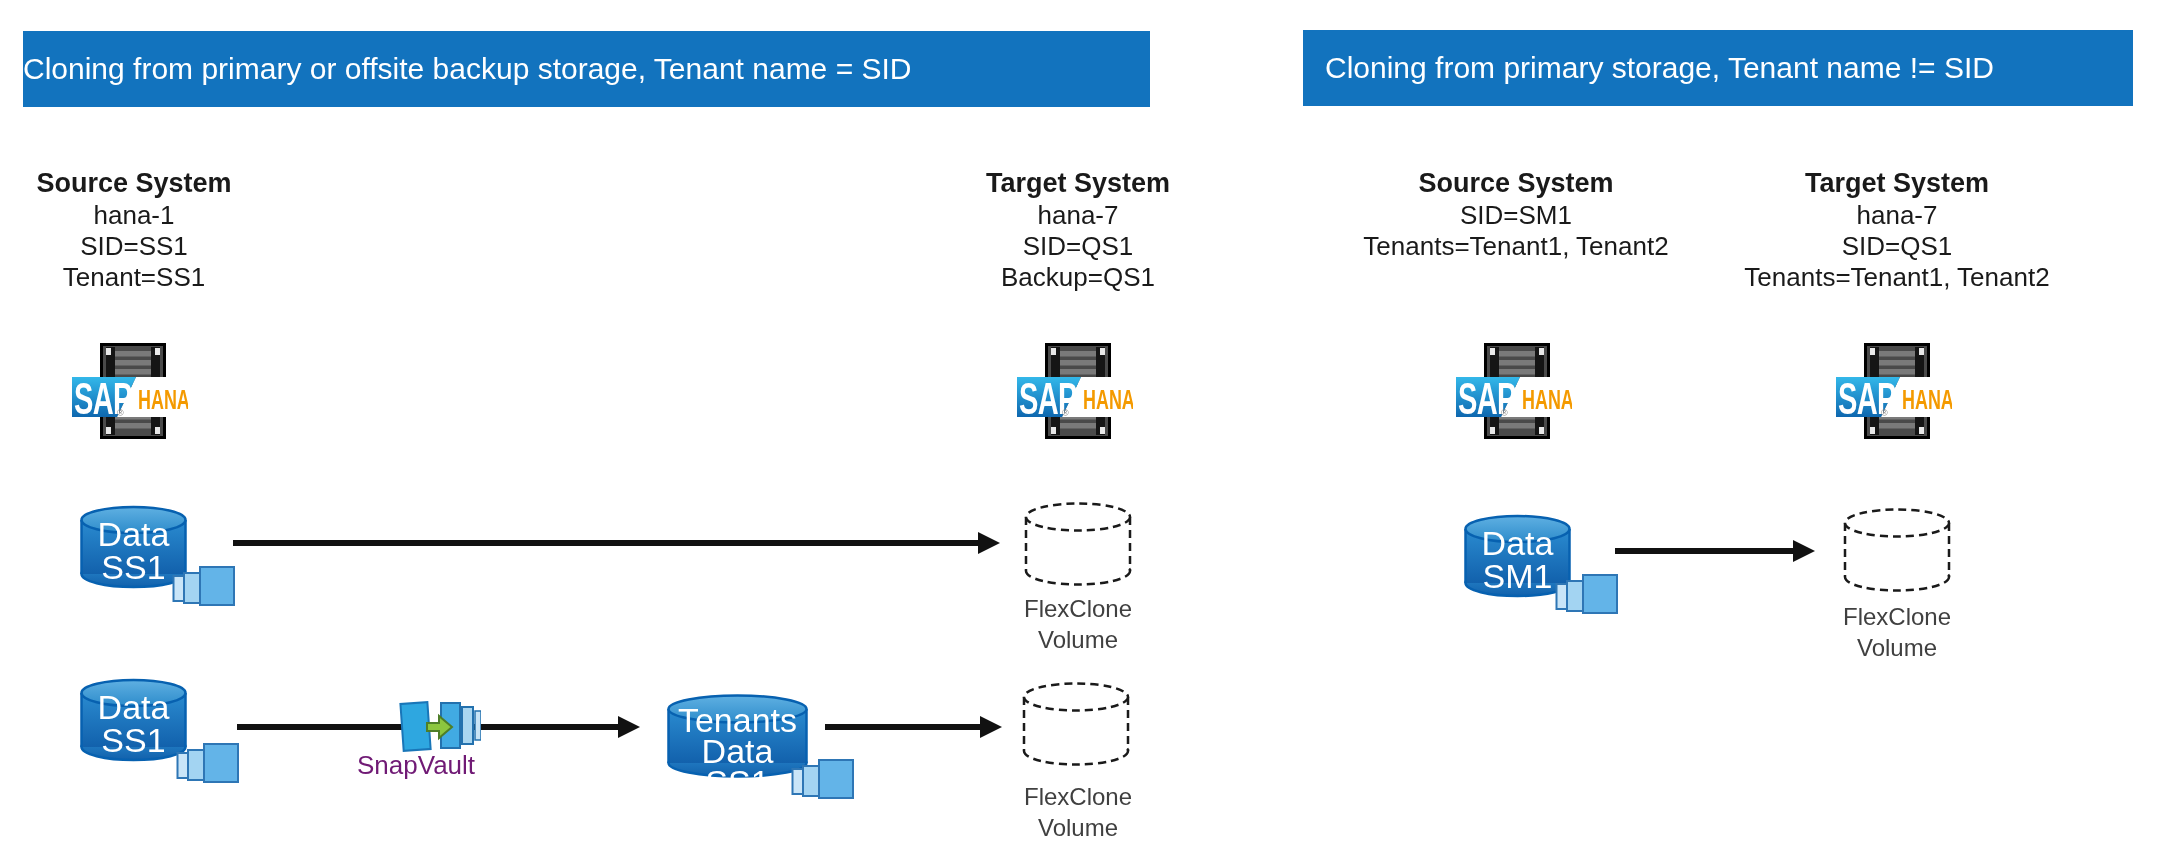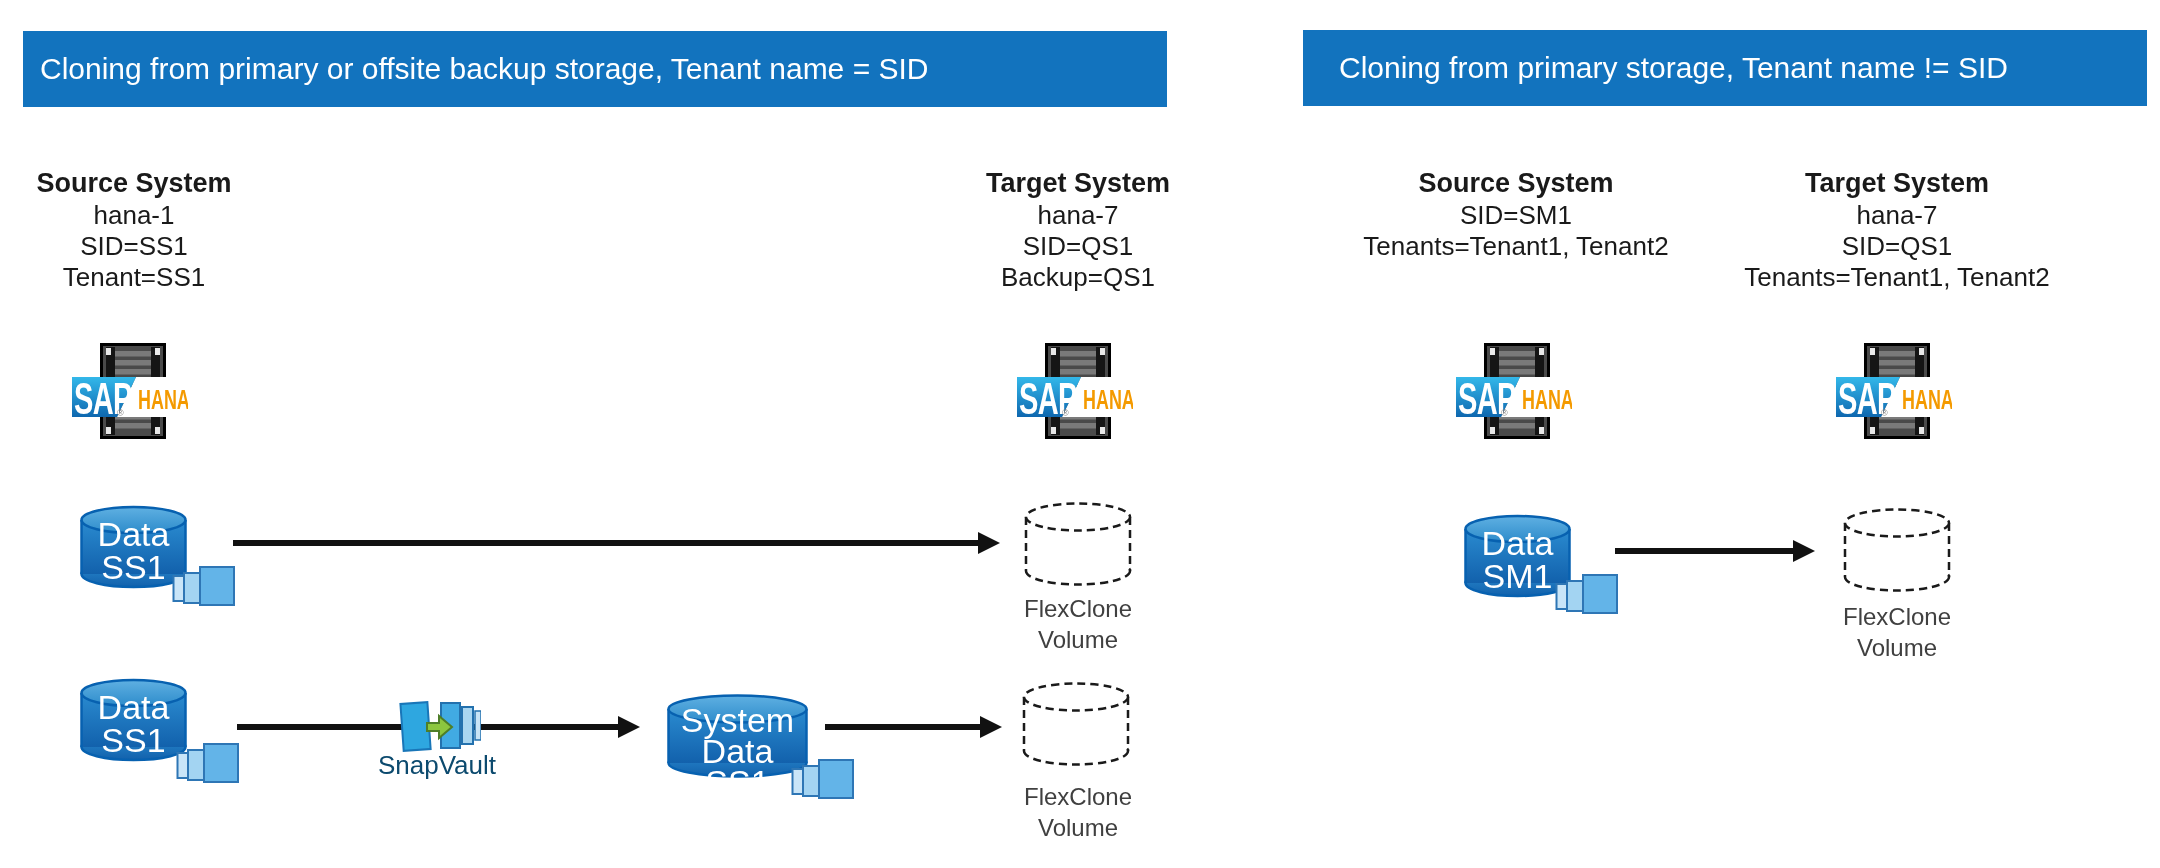--- a/index.html
+++ b/index.html
@@ -6,21 +6,21 @@
   body{font-family:"Liberation Sans",sans-serif;color:#1a1a1a;}
   #canvas{position:relative;width:2160px;height:868px;background:#fff;overflow:hidden;}
   .abs{position:absolute;}
   .panel-header{position:absolute;height:76px;line-height:76px;background:#1273BE;color:#fff;
                 font-size:30px;white-space:nowrap;}
   .sys-block{position:absolute;width:340px;top:166px;text-align:center;}
   .sys-title{font-weight:bold;font-size:27px;line-height:34px;}
   .sys-line{font-size:26px;line-height:31px;}
   .cyl-text{position:absolute;text-align:center;color:#fff;font-size:34px;line-height:33px;}
   .flex-label{position:absolute;width:200px;text-align:center;font-size:24px;line-height:31px;color:#404040;}
-  .sv-label{position:absolute;width:160px;text-align:center;font-size:26px;line-height:31px;color:#0c4a6e;}
+  .sv-label{position:absolute;width:160px;font-size:26px;line-height:31px;color:#701a75;}
   .arrow{position:absolute;height:6px;background:#111;}
   .arrow::after{content:"";position:absolute;right:-22px;top:-8px;width:0;height:0;
                 border-left:22px solid #111;border-top:11px solid transparent;border-bottom:11px solid transparent;}
   svg text{font-family:"Liberation Sans",sans-serif;}
 </style>
 </head>
 <body>
 
 <svg width="0" height="0" style="position:absolute" aria-hidden="true">
   <defs>
@@ -34,21 +34,21 @@
     </linearGradient>
     <linearGradient id="cylTop" x1="0" y1="0" x2="0" y2="1">
       <stop offset="0" stop-color="#5FB0E2"></stop>
         <stop offset="1" stop-color="#2E8CCB"></stop>
     </linearGradient>
   </defs>
 </svg>
 
 <div id="canvas">
 
-  <div class="panel-header" style="left:23px;top:31px;width:1127px;padding-left:17px;">Cloning from primary or offsite backup storage, Tenant name = SID</div>
+  <div class="panel-header" style="left:23px;top:31px;width:1127px;">Cloning from primary or offsite backup storage, Tenant name = SID</div>
 
   <div class="sys-block" style="left:-36px;">
     <div class="sys-title">Source System</div>
     <div class="sys-line">hana-1</div>
     <div class="sys-line">SID=SS1</div>
     <div class="sys-line">Tenant=SS1</div>
   </div>
 
   <div class="sys-block" style="left:908px;">
     <div class="sys-title">Target System</div>
@@ -175,21 +175,21 @@
   <div class="sv-label" style="left:357px;top:750px;">SnapVault</div>
   <div class="abs" style="left:665px;top:693px;width:145px;height:86px;">
     <svg width="145" height="86" viewBox="0 0 145 86">
       <ellipse cx="72.5" cy="70" rx="69" ry="13.5" fill="url(#cylBody)" stroke="#0761B0" stroke-width="2.5"></ellipse>
       <rect x="3.5" y="16" width="138" height="54" fill="url(#cylBody)"></rect>
       <line x1="3.5" y1="16" x2="3.5" y2="70" stroke="#0761B0" stroke-width="2.5"></line>
       <line x1="141.5" y1="16" x2="141.5" y2="70" stroke="#0761B0" stroke-width="2.5"></line>
       <ellipse cx="72.5" cy="16" rx="69" ry="13.5" fill="url(#cylTop)" stroke="#0761B0" stroke-width="2.5"></ellipse>
     </svg>
     <div class="cyl-text" style="left:0;top:12px;width:145px;line-height:31px;">
-      <div>System</div>
+      <div>Tenants</div>
       <div>Data SS1</div>
     </div>
   </div>
   <svg class="abs" style="left:791px;top:757px;" width="64" height="44" viewBox="0 0 64 44">
     <rect x="1.5" y="12" width="17" height="25" fill="#C9E5F8" stroke="#2E76B5" stroke-width="2"></rect>
     <rect x="12" y="9" width="23" height="30" fill="#A3D4F2" stroke="#2E76B5" stroke-width="2"></rect>
     <rect x="28" y="3" width="34" height="38" fill="#63B4E8" stroke="#2E76B5" stroke-width="2"></rect>
   </svg>
   <div class="arrow" style="left:825px;top:724px;width:155px;"></div>
   <svg class="abs" style="left:1021px;top:681px;" width="110" height="86" viewBox="0 0 110 86">
@@ -197,21 +197,21 @@
     <rect x="4.5" y="16" width="101" height="54" fill="#fff"></rect>
     <line x1="3" y1="16" x2="3" y2="70" stroke="#1a1a1a" stroke-width="2.5" stroke-dasharray="8 5"></line>
     <line x1="107" y1="16" x2="107" y2="70" stroke="#1a1a1a" stroke-width="2.5" stroke-dasharray="8 5"></line>
     <ellipse cx="55" cy="16" rx="52" ry="13.5" fill="#fff" stroke="#1a1a1a" stroke-width="2.5" stroke-dasharray="8 5"></ellipse>
   </svg>
   <div class="flex-label" style="left:978px;top:781px;">
     <div>FlexClone</div>
     <div>Volume</div>
   </div>
 
-  <div class="panel-header" style="left:1303px;top:30px;width:808px;padding-left:36px;">Cloning from primary storage, Tenant name != SID</div>
+  <div class="panel-header" style="left:1303px;top:30px;width:808px;padding-left:22px;">Cloning from primary storage, Tenant name != SID</div>
 
   <div class="sys-block" style="left:1346px;">
     <div class="sys-title">Source System</div>
     <div class="sys-line">SID=SM1</div>
     <div class="sys-line">Tenants=Tenant1, Tenant2</div>
   </div>
 
   <div class="sys-block" style="left:1727px;">
     <div class="sys-title">Target System</div>
     <div class="sys-line">hana-7</div>

